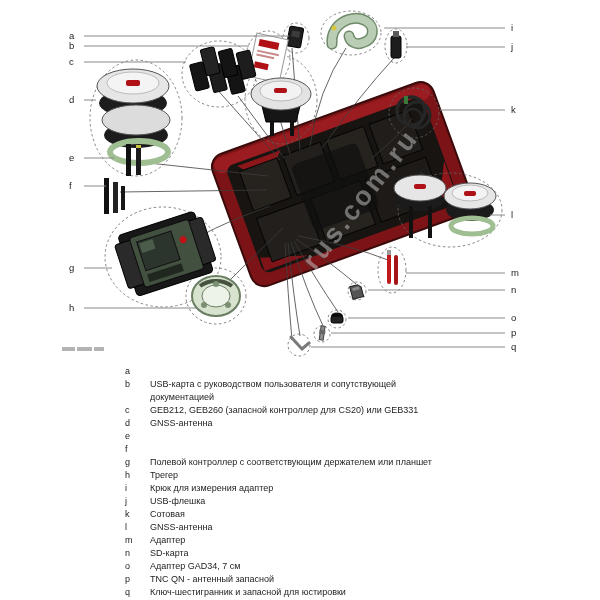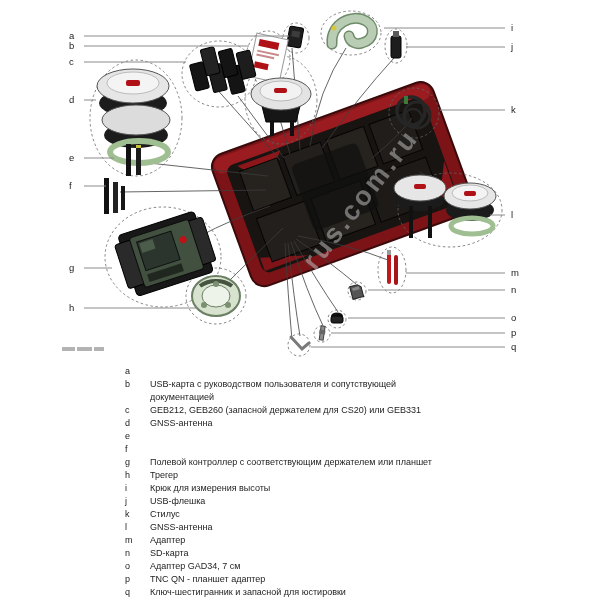--- a/index.html
+++ b/index.html
@@ -268,21 +268,21 @@
   <div class="legend">
     <div class="row">
         <span class="lt">a</span>
       </div>
     <div class="row">
         <span class="lt">b</span>
         <span class="tx">USB-карта с руководством пользователя и сопутствующей документацией</span>
       </div>
     <div class="row">
         <span class="lt">c</span>
-        <span class="tx">GEB212, GEB260 (запасной держателем для CS20) или GEB331</span>
+        <span class="tx">GEB212, GEB260 (запасной контроллер для CS20) или GEB331</span>
       </div>
     <div class="row">
         <span class="lt">d</span>
         <span class="tx">GNSS-антенна</span>
       </div>
     <div class="row">
         <span class="lt">e</span>
       </div>
     <div class="row">
         <span class="lt">f</span>
@@ -290,49 +290,49 @@
     <div class="row">
         <span class="lt">g</span>
         <span class="tx">Полевой контроллер с соответствующим держателем или планшет</span>
       </div>
     <div class="row">
         <span class="lt">h</span>
         <span class="tx">Трегер</span>
       </div>
     <div class="row">
         <span class="lt">i</span>
-        <span class="tx">Крюк для измерения высоты</span>
+        <span class="tx">Крюк для измерения адаптер</span>
       </div>
     <div class="row">
         <span class="lt">j</span>
         <span class="tx">USB-флешка</span>
       </div>
     <div class="row">
         <span class="lt">k</span>
-        <span class="tx">Стилус</span>
+        <span class="tx">Сотовая</span>
       </div>
     <div class="row">
         <span class="lt">l</span>
         <span class="tx">GNSS-антенна</span>
       </div>
     <div class="row">
         <span class="lt">m</span>
         <span class="tx">Адаптер</span>
       </div>
     <div class="row">
         <span class="lt">n</span>
         <span class="tx">SD-карта</span>
       </div>
     <div class="row">
         <span class="lt">o</span>
         <span class="tx">Адаптер GAD34, 7 см</span>
       </div>
     <div class="row">
         <span class="lt">p</span>
-        <span class="tx">TNC QN - планшет адаптер</span>
+        <span class="tx">TNC QN - антенный запасной</span>
       </div>
     <div class="row">
         <span class="lt">q</span>
         <span class="tx">Ключ-шестигранник и запасной для юстировки</span>
       </div>
   </div>
 
 </div>
 
 </body></html>

